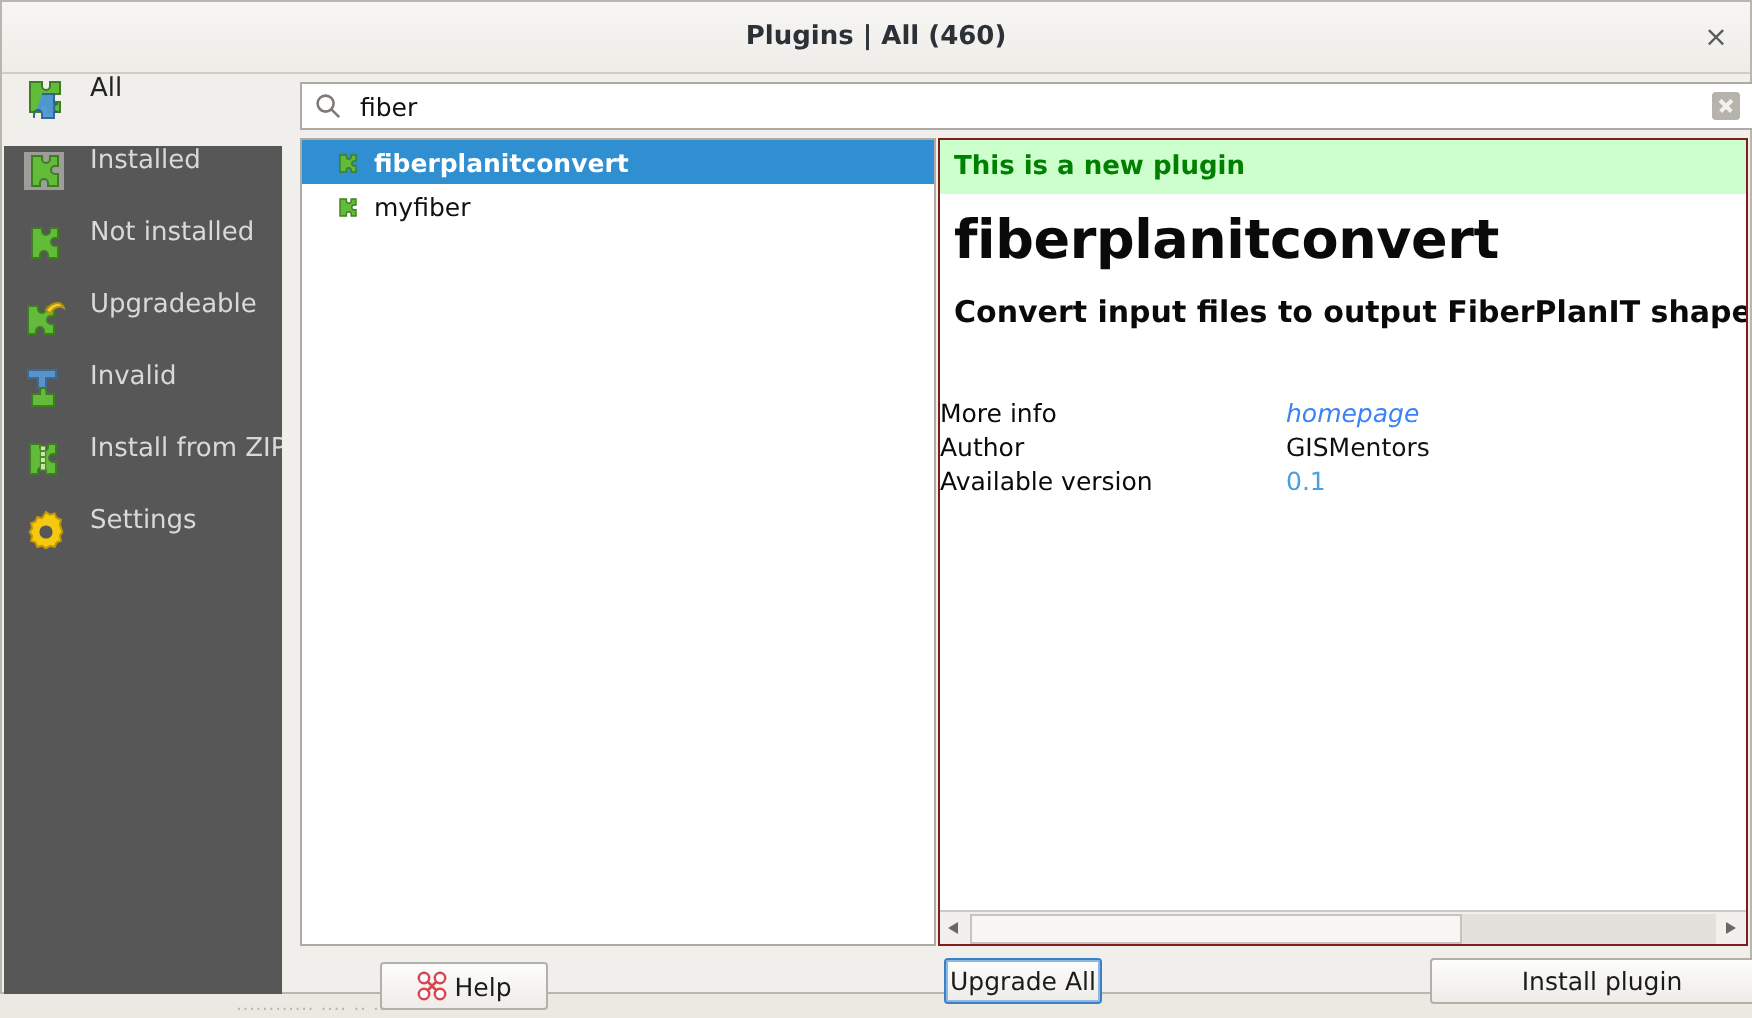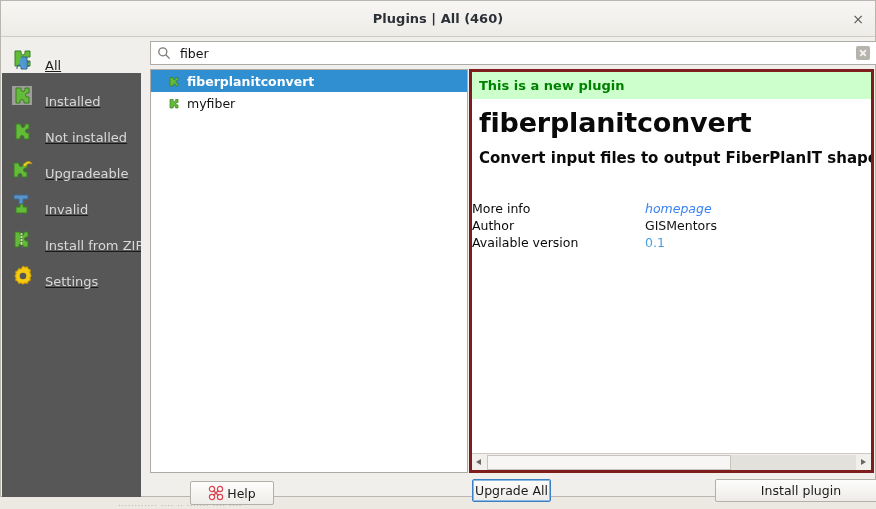--- a/index.html
+++ b/index.html
@@ -49,22 +49,22 @@
     border-radius: 2px;
   }
 
   
   .sidebar {
     position: absolute; left: 1px; top: 36px; width: 139px; height: 460px;
     background: #575757;
     overflow: hidden;
   }
   .side-item {
-    position: relative; height: 36px; display: flex; align-items: flex-end;
-    padding-left: 8px; box-sizing: border-box; cursor: pointer; text-decoration: underline;
+    position: relative; height: 36px; display: flex; align-items: flex-start;
+    padding-left: 8px; box-sizing: border-box; cursor: pointer;
   }
   .side-item .side-label {
     margin-left: 9px; font-size: 13px; color: #d9d9d9; white-space: nowrap;
   }
   .side-item.selected { background: #f0efeb; }
   .side-item.selected .side-label { color: #222222; }
   .side-ico { width: 26px; height: 26px; position: relative; flex: 0 0 26px; }
   .side-ico svg { display: block; width: 26px; height: 26px; }
 
   
@@ -118,21 +118,21 @@
   }
   .splitter i {
     position: absolute; left: 2px; top: 188px; width: 2px; height: 28px;
     background-image: radial-gradient(#a6a39d 40%, transparent 41%);
     background-size: 2px 4px;
   }
 
   
   .detail-panel {
     position: absolute; left: 328px; top: 32px; right: 0px; height: 404px;
-    background: #ffffff; border: 3px solid #7f1d1d; box-sizing: border-box;
+    background: #ffffff; border: 1px solid #7f1d1d; box-sizing: border-box;
     overflow: hidden;
   }
   .detail-inner { position: absolute; left: 0; top: 0; width: 620px; }
   .new-banner {
     background: #ccffcc; color: #008000; font-weight: bold;
     font-size: 13px; padding: 6px 8px 6px 7px;
   }
   .plugin-title {
     font-size: 27px; font-weight: bold; color: #0a0a0a;
     padding: 8px 8px 2px 7px; letter-spacing: -0.2px; white-space: nowrap;

